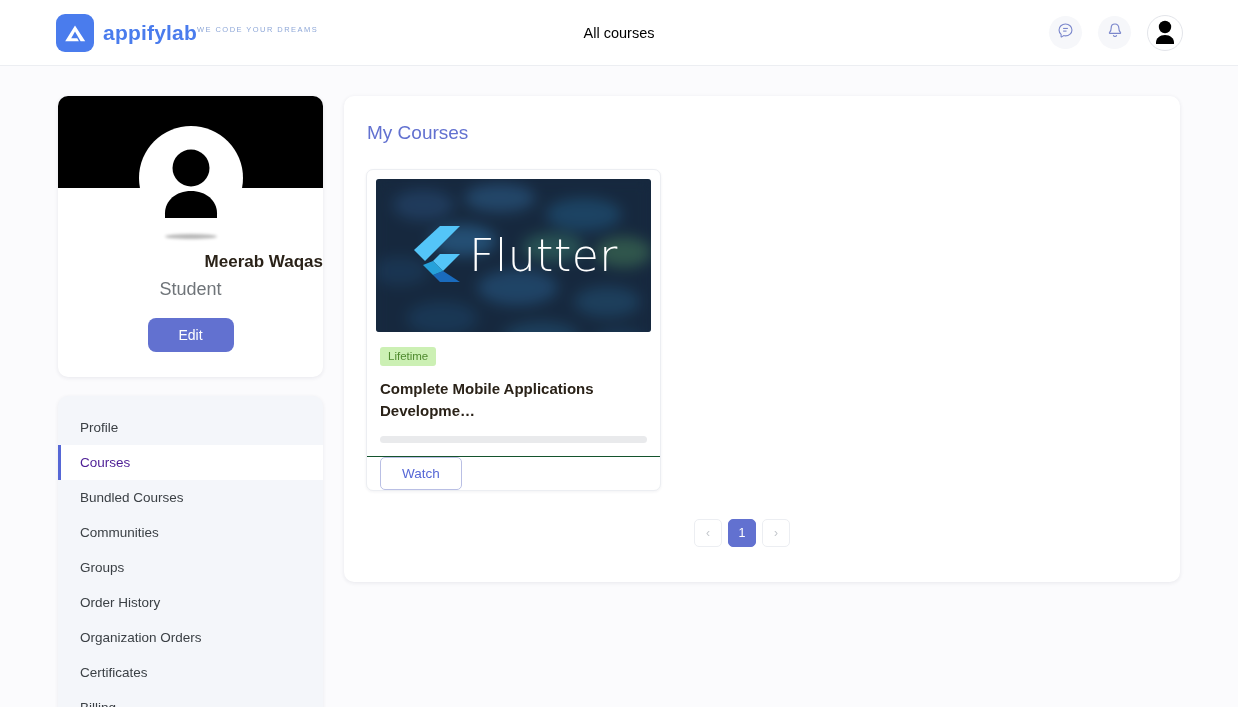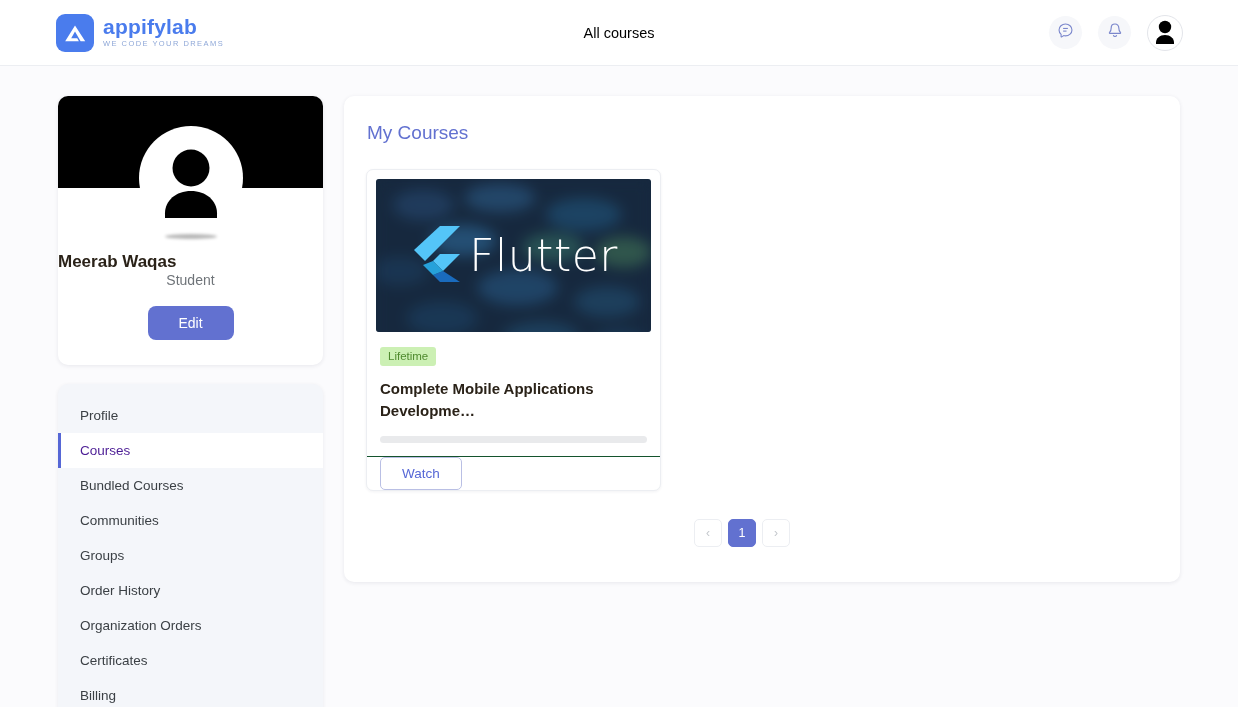--- a/index.html
+++ b/index.html
@@ -38,21 +38,21 @@
     width: 38px;
     height: 38px;
     border-radius: 9px;
     background: #4a7ced;
     display: flex;
     align-items: center;
     justify-content: center;
     flex: none;
   }
 
-  .brand-text { display: flex; flex-direction: column; justify-content: center; }
+  .brand-text { display: flex; flex-direction: row; justify-content: center; }
 
   .brand-name {
     font-size: 21px;
     font-weight: bold;
     color: #4a7ced;
     letter-spacing: 0.2px;
     line-height: 20px;
   }
 
   .brand-tagline {
@@ -142,31 +142,32 @@
 
   .profile-shadow {
     width: 52px; height: 5px;
     border-radius: 50%;
     background: rgba(0,0,0,0.28);
     margin: 4px auto 0 auto;
     filter: blur(1.4px);
   }
 
   .profile-name {
-    text-align: left;
+    text-align: right;
     font-size: 17px;
     font-weight: bold;
     color: #2a2218;
     margin-top: 13px;
   }
 
   .profile-role {
     text-align: center;
-    font-size: 14px;
+    font-size: 18px;
     color: #6f7479;
+    margin-top: 7px;
   }
 
   .edit-btn {
     display: block;
     margin: 18px auto 0 auto;
     width: 86px;
     height: 34px;
     background: #6271d0;
     color: #ffffff;
     border: none;

